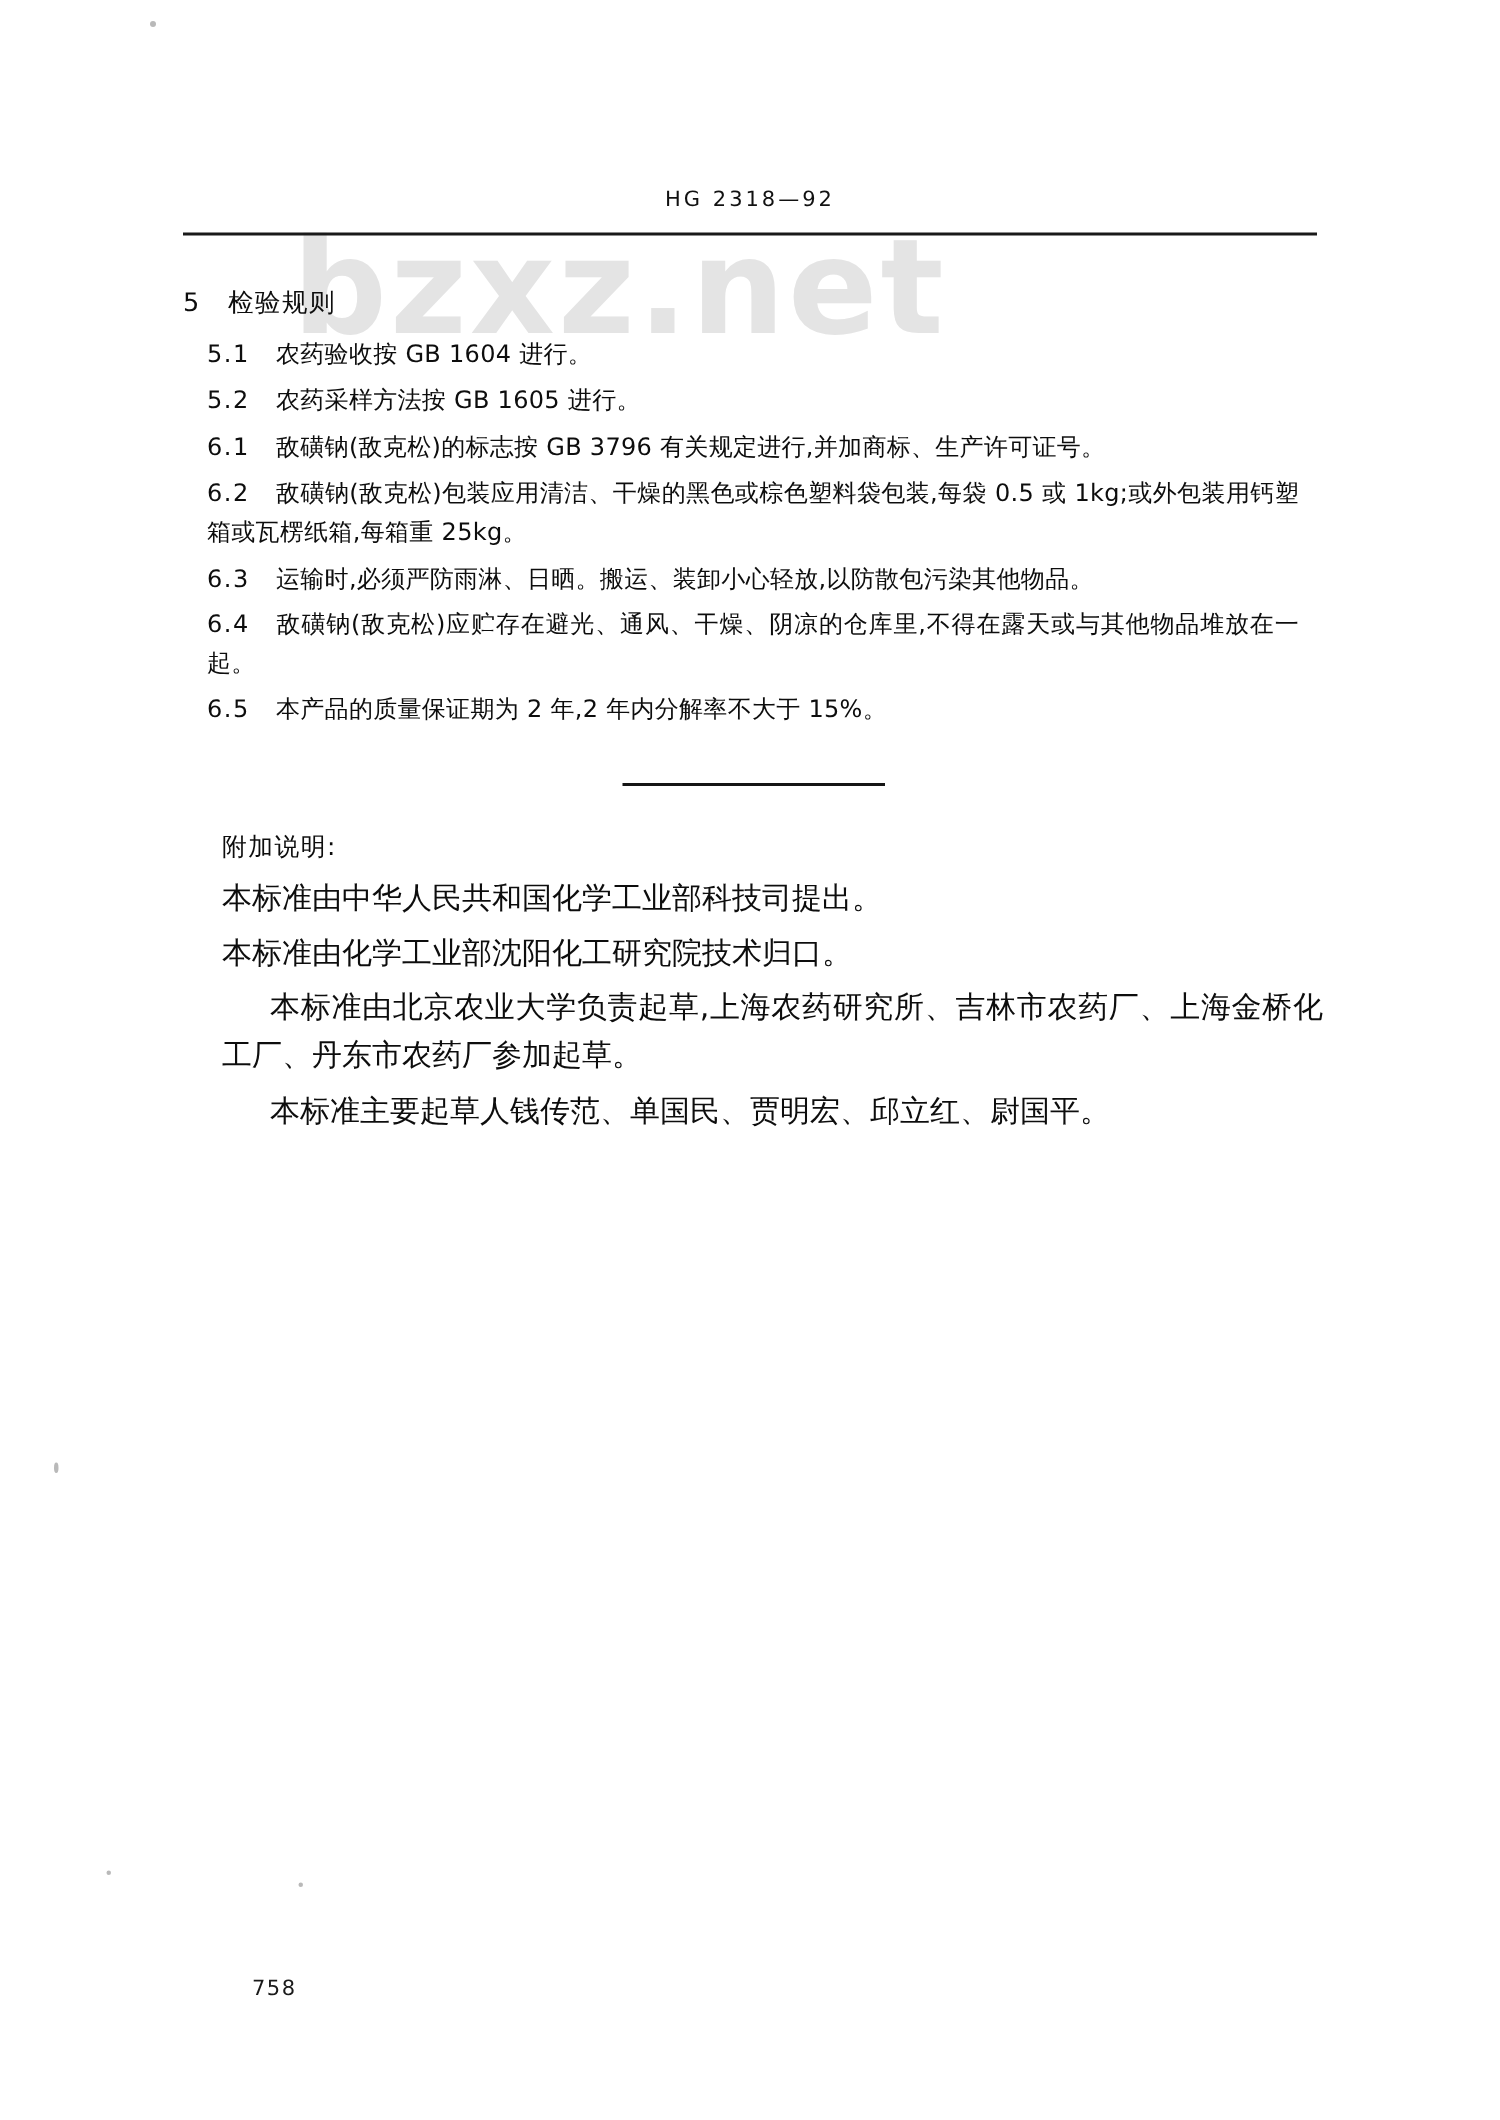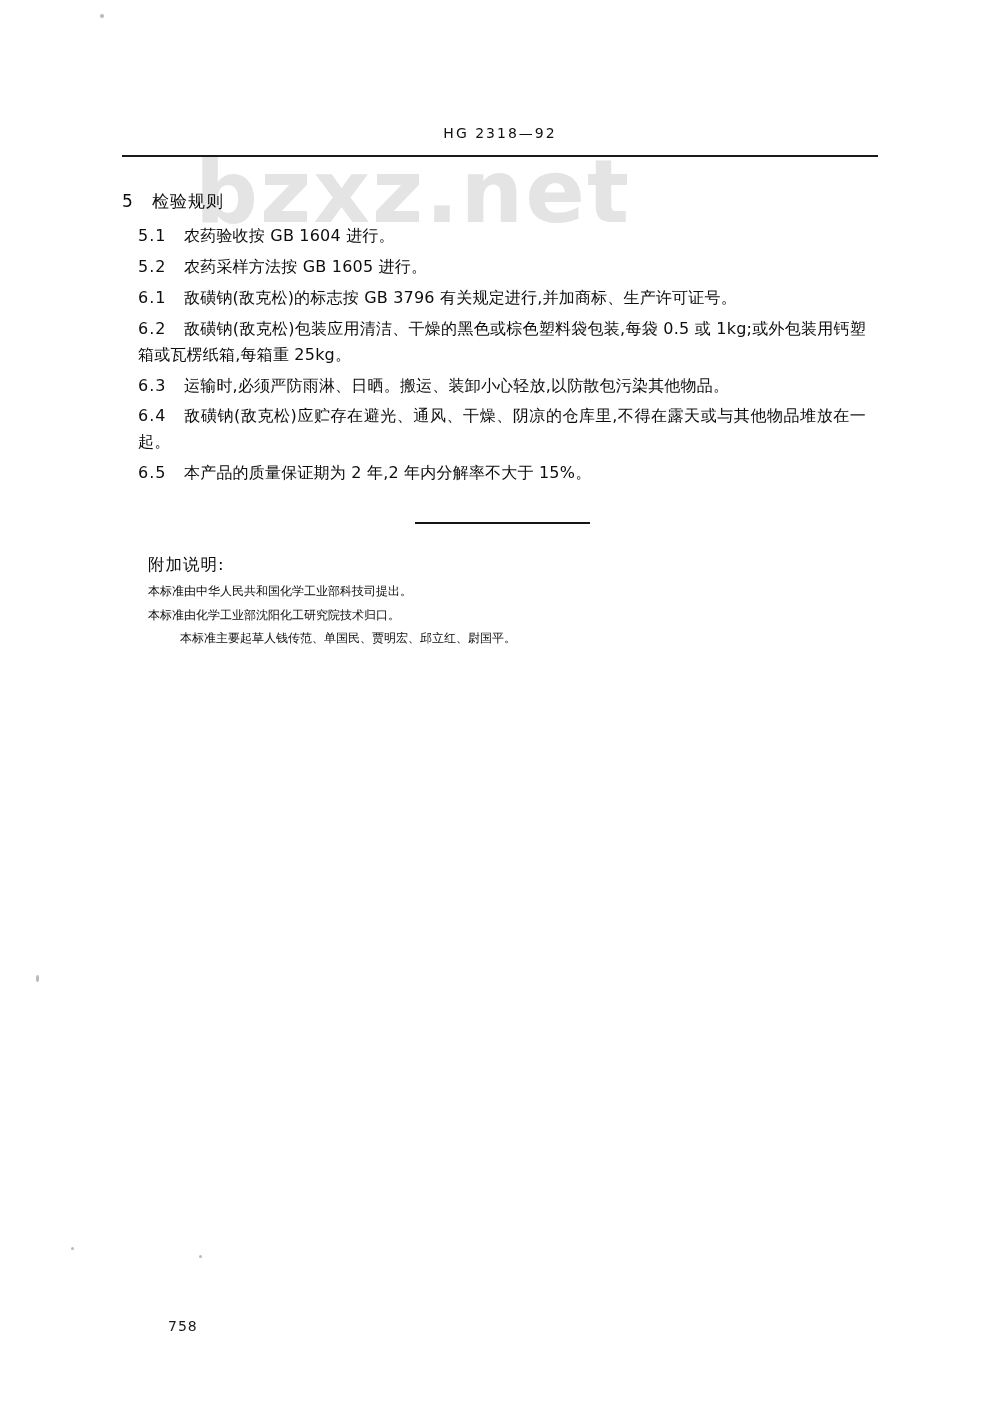--- a/index.html
+++ b/index.html
@@ -94,21 +94,21 @@
   .appendix {
     margin-top: 2px;
     padding-left: 26px;
   }
   .appendix-title {
     font-size: 16.5px;
     margin-bottom: 6px;
     letter-spacing: 1px;
   }
   .appendix p {
-    font-size: 12px;
+    font-size: 20px;
     line-height: 1.62;
     margin: 4px 0;
     text-align: justify;
   }
   .appendix p.indent {
     text-indent: 32px;
   }
   .page-number {
     position: absolute;
     left: 140px;
@@ -163,20 +163,21 @@
     <div class="clause">
       <span class="num">6.5</span><span class="body">本产品的质量保证期为 2 年,2 年内分解率不大于 15%。</span>
     </div>
 
     <div class="divider"></div>
 
     <div class="appendix">
       <div class="appendix-title">附加说明:</div>
       <p>本标准由中华人民共和国化学工业部科技司提出。</p>
       <p>本标准由化学工业部沈阳化工研究院技术归口。</p>
+      <p class="indent">本标准由北京农业大学负责起草,上海农药研究所、吉林市农药厂、上海金桥化工厂、丹东市农药厂参加起草。</p>
       <p class="indent">本标准主要起草人钱传范、单国民、贾明宏、邱立红、尉国平。</p>
     </div>
 
   </div>
 
   <div class="page-number">758</div>
 
 </div>
 
 </body></html>

